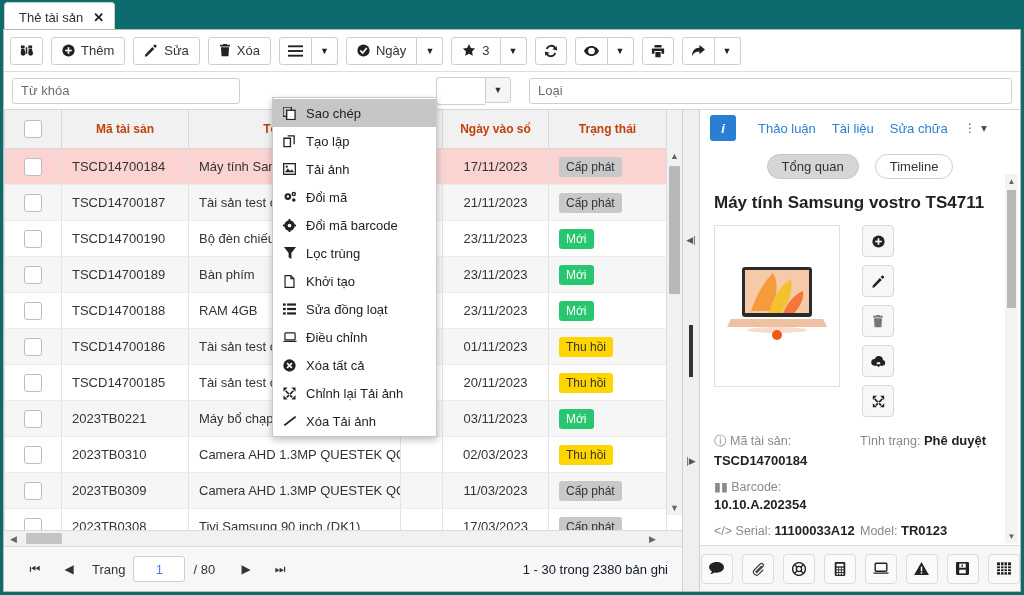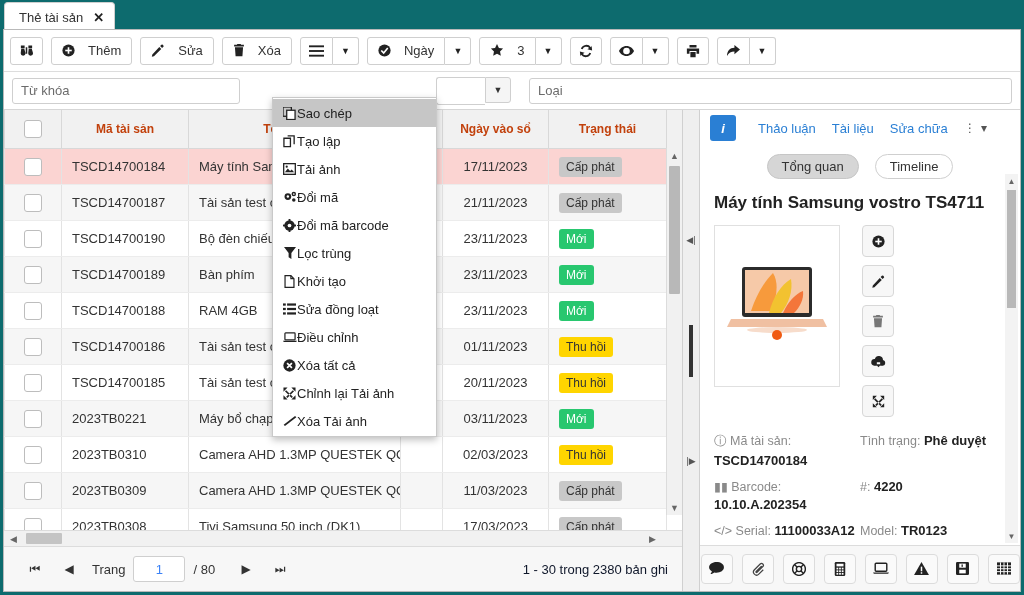--- a/index.html
+++ b/index.html
@@ -29,21 +29,21 @@
 
   
   .toolbar{
     height:42px;box-sizing:border-box;
     display:flex;align-items:center;gap:0;padding:0 6px;
     background:#fff;border-bottom:1px solid #ddd;position:relative;
   }
   .btn{
     height:28px;min-width:30px;box-sizing:border-box;
     border:1px solid #cfcfcf;background:#fff;border-radius:3px;
-    display:inline-flex;align-items:center;justify-content:center;gap:13px;
+    display:inline-flex;align-items:center;justify-content:center;gap:6px;
     padding:0 10px;font-size:13px;color:#333;cursor:pointer;margin-right:8px;
   }
   .btn.icononly{padding:0 8px;min-width:32px;}
   .grp{display:inline-flex;margin-right:8px;}
   .grp .btn{margin-right:0;border-radius:3px 0 0 3px;}
   .grp .caret{
     height:28px;width:26px;box-sizing:border-box;border:1px solid #cfcfcf;border-left:none;
     border-radius:0 3px 3px 0;background:#fff;display:inline-flex;align-items:center;
     justify-content:center;cursor:pointer;font-size:9px;color:#222;
   }
@@ -147,21 +147,21 @@
   .pglbl{margin-left:6px;margin-right:8px;font-size:13px;}
   .pgin{width:52px;height:26px;text-align:center;}
   .pgtot{margin:0 14px 0 8px;font-size:13px;color:#333;}
   .pgsum{margin-left:auto;font-size:13px;color:#0f172a;}
 
   
   .menu{
     position:absolute;left:268px;top:67px;width:163px;background:#fff;
     border:1px solid #c9c9c9;box-shadow:0 3px 7px rgba(0,0,0,.25);z-index:50;padding:1px 0;
   }
-  .mi{display:flex;align-items:center;height:28px;padding:0 9px;font-size:13px;color:#222;cursor:pointer;}
+  .mi{display:flex;align-items:center;gap:9px;height:28px;padding:0 9px;font-size:13px;color:#222;cursor:pointer;}
   .mi.on{background:#c6c6c6;}
   .mi .mico{width:15px;text-align:center;font-size:12px;color:#222;display:inline-flex;justify-content:center;}
   svg{display:block;}
 </style>
 </head>
 <body>
 
 <div class="app">
 
   <div class="tabstrip">
@@ -400,21 +400,21 @@
                   <td>2023TB0309</td>
                   <td>Camera AHD 1.3MP QUESTEK QOB-4172AHD</td>
                   <td></td>
                   <td class="c">11/03/2023</td>
                   <td><span class="badge gray">Cấp phát</span></td>
                   <td></td>
                 </tr>
                 <tr>
                   <td class="c"><span class="cb"></span></td>
                   <td>2023TB0308</td>
-                  <td>Tivi Samsung 50 inch (DK1)</td>
+                  <td>Tivi Samsung 90 inch (DK1)</td>
                   <td></td>
                   <td class="c">17/03/2023</td>
                   <td><span class="badge gray">Cấp phát</span></td>
                   <td></td>
                 </tr>
               </tbody>
           </table>
 
           <div class="vscroll">
             <div class="a t">▲</div>
@@ -518,24 +518,20 @@
               <div class="fcol">
                 <span class="flbl">Tình trạng:</span>
                 <span class="fval">Phê duyệt</span>
               </div>
             </div>
             <div class="frow">
               <div class="fcol">
                 <span class="flbl">▮▮ </span>
                 <span class="flbl">Barcode:</span>
                 <span class="fval pl">10.10.A.202354</span>
-              </div>
-              <div class="fcol">
-                <span class="flbl">#:</span>
-                <span class="fval">4220</span>
               </div>
             </div>
             <div class="frow">
               <div class="fcol">
                 <span class="flbl">&lt;/&gt; </span>
                 <span class="flbl">Serial:</span>
                 <span class="fval">11100033A12</span>
               </div>
               <div class="fcol">
                 <span class="flbl">Model:</span>

